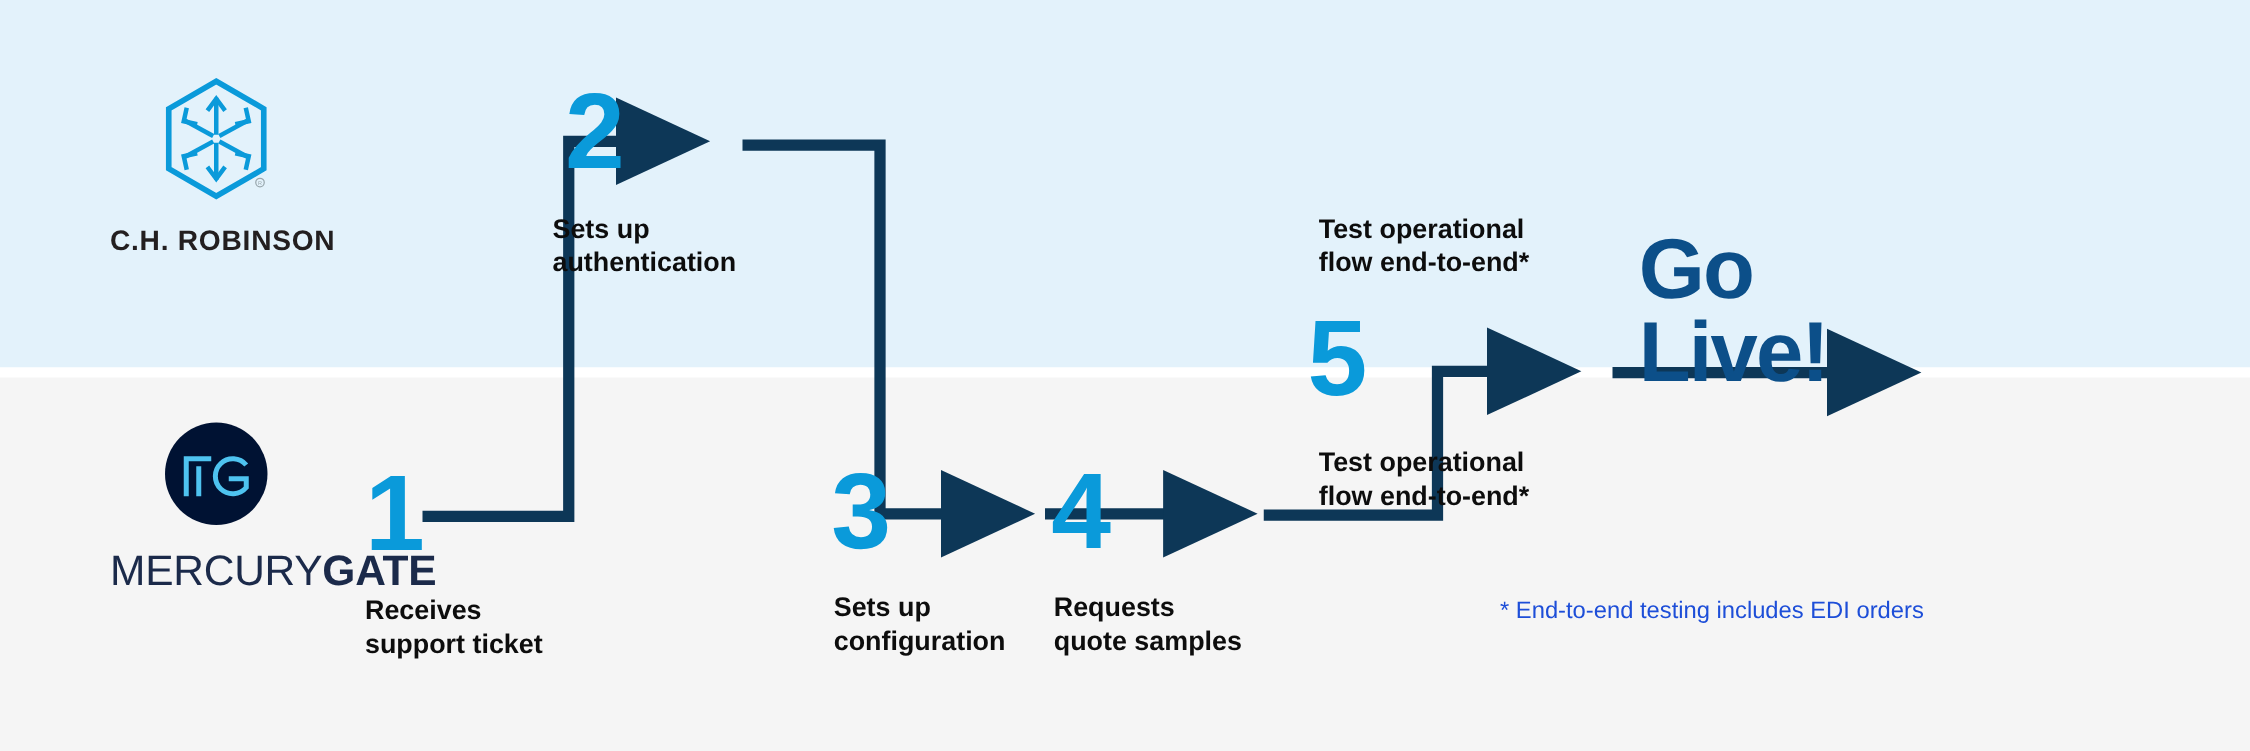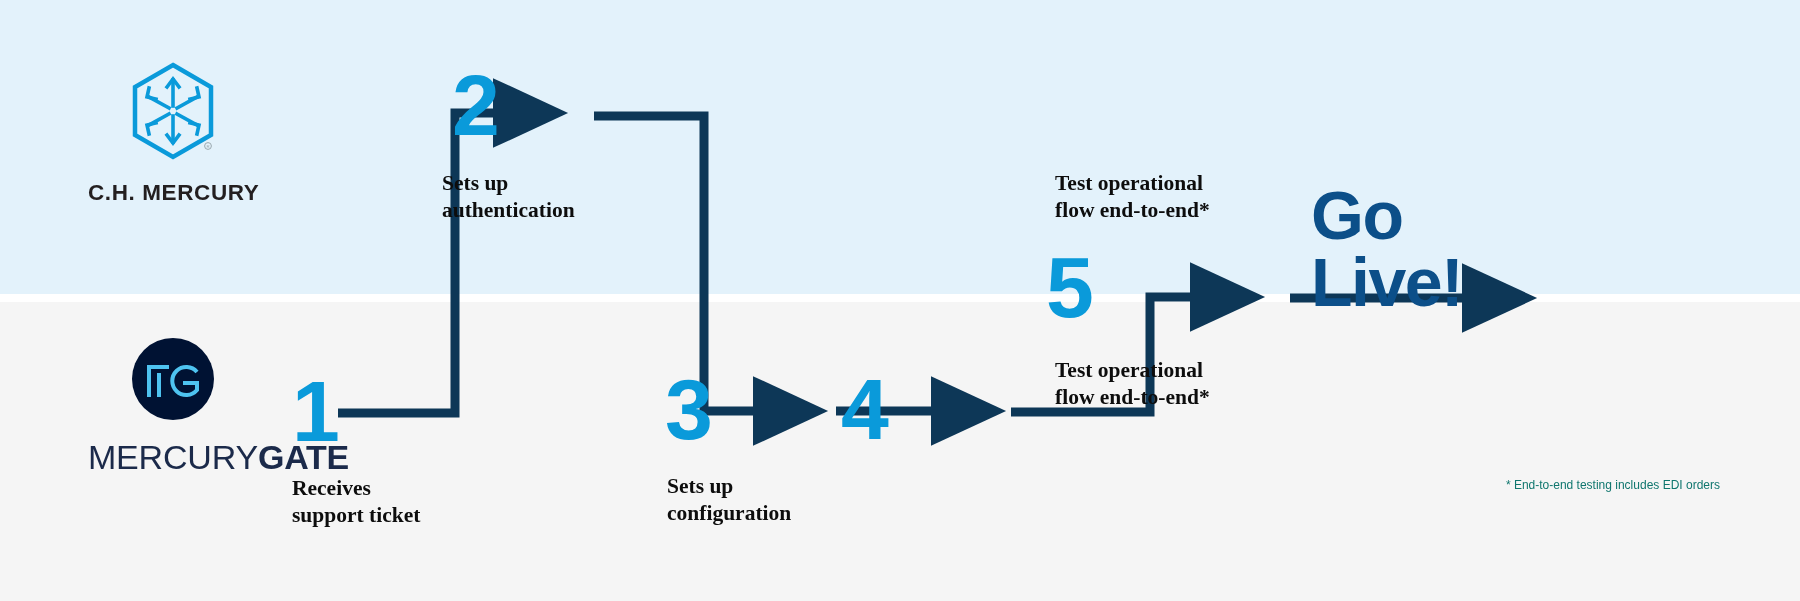--- a/index.html
+++ b/index.html
@@ -118,21 +118,20 @@
   }
 
   
   .step-label {
     position: absolute;
     color: #0d0d0d;
     font-size: 21.5px;
     font-weight: bold;
     line-height: 1.25;
     white-space: pre-line;
-    font-family: Liberation Serif, serif;
   }
 
   
   #go-live {
     position: absolute;
     left: 1311px;
     top: 182px;
     color: #0c4f89;
     font-size: 68px;
     font-weight: bold;
@@ -140,23 +139,23 @@
     letter-spacing: -1.5px;
     white-space: pre-line;
   }
 
   
   #footnote {
     position: absolute;
     left: 1200px;
     top: 478px;
     width: 520px;
-    text-align: right;
-    color: #0f766e;
-    font-size: 12px;
+    text-align: left;
+    color: #1d4ed8;
+    font-size: 19px;
     font-weight: normal;
   }
 </style>
 </head>
 <body>
 
 <div id="stage">
 
   <div class="band" id="band-top"></div>
   <div class="band" id="band-gap"></div>
@@ -212,21 +211,21 @@
 
           <path d="M40,52 L20,63"></path>
           <path d="M20,72 L18,63 L27,61"></path>
 
           <path d="M48,52 L68,63"></path>
           <path d="M68,72 L70,63 L61,61"></path>
         </g>
         <circle cx="79" cy="84" r="3.4" fill="none" stroke="#9aa8ae" stroke-width="1"></circle>
         <text x="79" y="86.4" font-size="4.4" fill="#9aa8ae" text-anchor="middle" font-family="Liberation Sans, sans-serif">R</text>
       </svg>
-      <div id="chr-wordmark">C.H. MERCURY</div>
+      <div id="chr-wordmark">C.H. ROBINSON</div>
     </div>
 
     <div id="mg-logo">
       <div id="mg-circle">
         <svg id="mg-mark" viewBox="0 0 56 40">
           <g fill="none" stroke="#4ec3f0" stroke-width="4">
 
             <path d="M4,38 L4,8 L24,8"></path>
             <path d="M14,38 L14,14"></path>
 
@@ -245,20 +244,22 @@
 
     <div class="step-num" style="left:452px; top:62px;">2</div>
     <div class="step-label" style="left:442px; top:170px;">Sets up
 authentication</div>
 
     <div class="step-num" style="left:665px; top:366px;">3</div>
     <div class="step-label" style="left:667px; top:473px;">Sets up
 configuration</div>
 
     <div class="step-num" style="left:841px; top:366px;">4</div>
+    <div class="step-label" style="left:843px; top:473px;">Requests
+quote samples</div>
 
     <div class="step-num" style="left:1046px; top:244px;">5</div>
     <div class="step-label" style="left:1055px; top:170px;">Test operational
 flow end-to-end*</div>
     <div class="step-label" style="left:1055px; top:357px;">Test operational
 flow end-to-end*</div>
 
     <div id="go-live">Go
 Live!</div>
 

